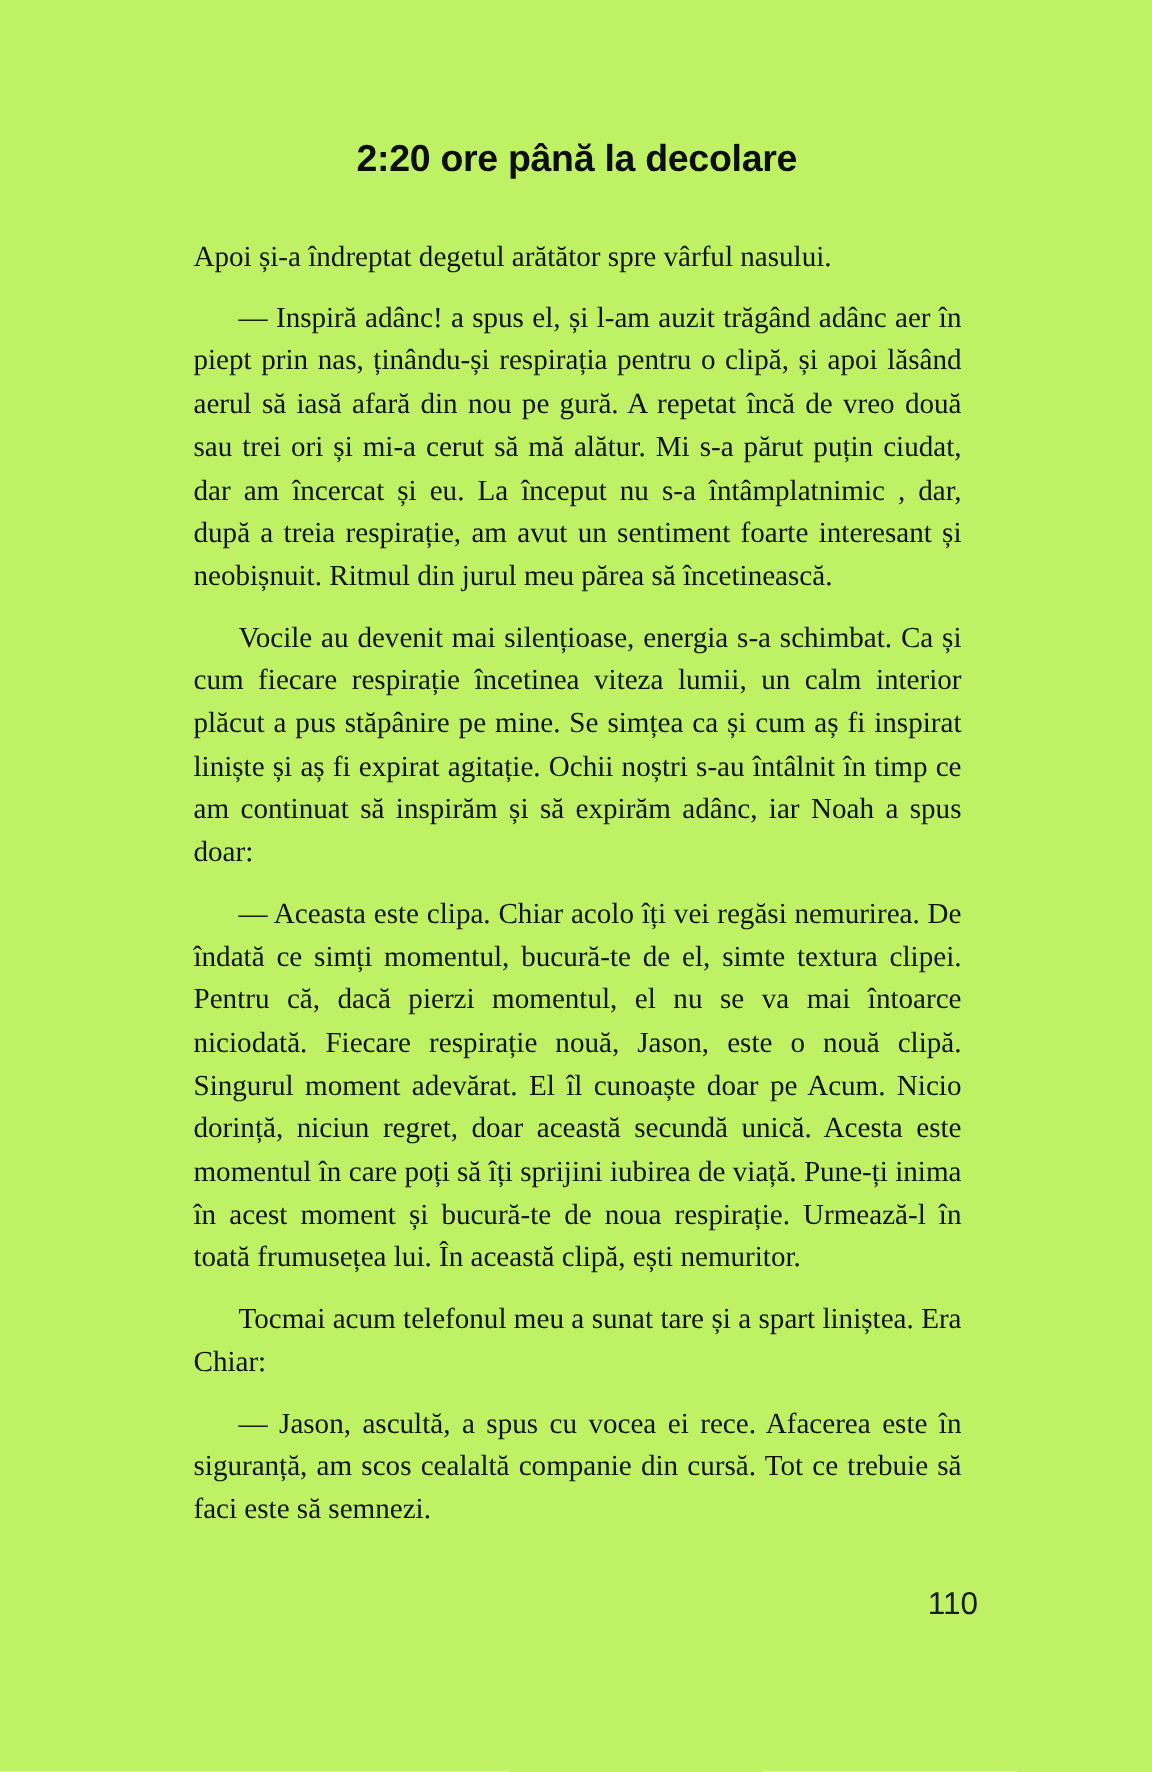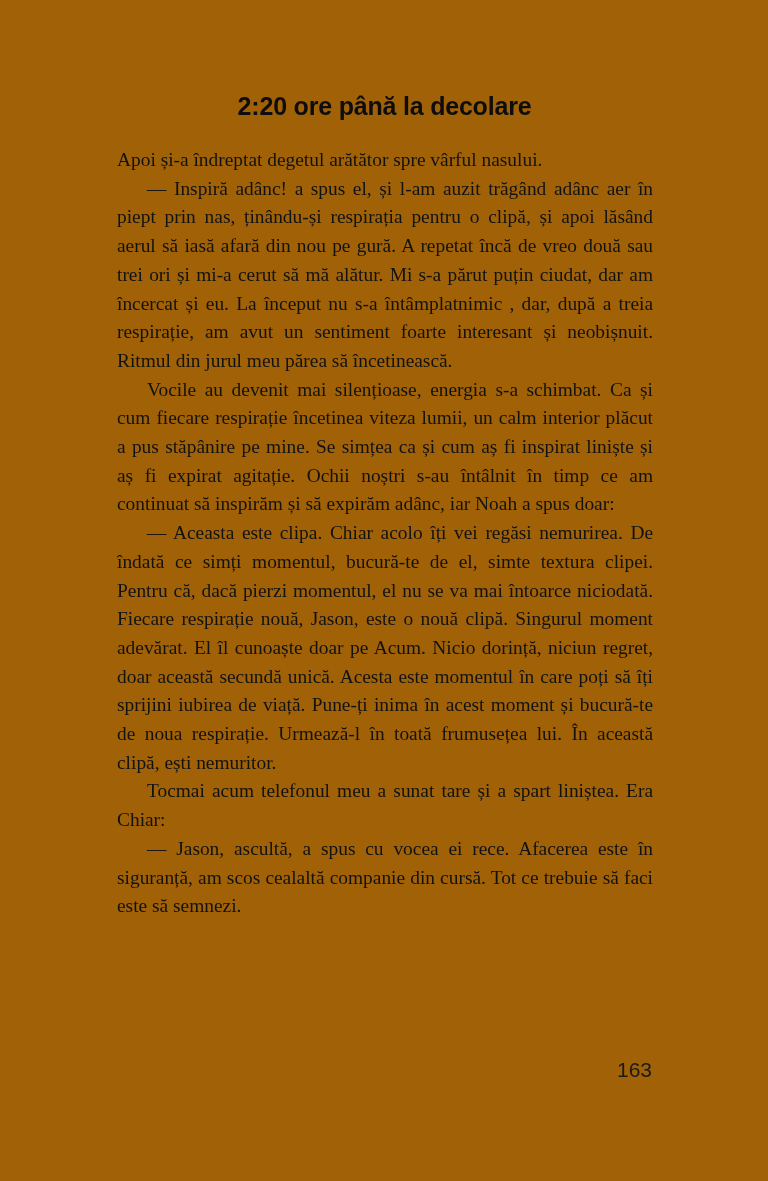--- a/index.html
+++ b/index.html
@@ -12,21 +12,21 @@
     height: 1181px;
     position: relative;
     font-family: "Liberation Serif", "DejaVu Serif", serif;
     color: #1a1a1a;
     overflow: hidden;
   }
 
   .page {
     position: absolute;
     inset: 0;
-    background: #a16207;
+    background: #bef264;
   }
 
   .chapter-title {
     position: absolute;
     left: 117px;
     top: 90px;
     width: 535px;
     text-align: center;
     font-family: "Liberation Sans", "DejaVu Sans", sans-serif;
     font-weight: bold;
@@ -43,21 +43,21 @@
     width: 536px;
     font-size: 19.4px;
     line-height: 28.7px;
     text-align: justify;
     text-justify: inter-word;
     color: #121212;
     -webkit-font-smoothing: antialiased;
   }
 
   .body-text p {
-    margin: 0;
+    margin: 12px;
     text-indent: 30px;
     hyphens: manual;
   }
 
   .body-text p.no-indent {
     text-indent: 0;
   }
 
   .page-number {
     position: absolute;
@@ -80,15 +80,15 @@
 
   <div class="body-text">
     <p class="no-indent">Apoi și-a îndreptat degetul arătător spre vârful nasului.</p>
     <p>— Inspiră adânc! a spus el, și l-am auzit trăgând adânc aer în piept prin nas, ținându-și respirația pentru o clipă, și apoi lăsând aerul să iasă afară din nou pe gură. A repetat încă de vreo două sau trei ori și mi-a cerut să mă alătur. Mi s-a părut puțin ciudat, dar am încercat și eu. La început nu s-a întâmplatnimic , dar, după a treia respirație, am avut un sentiment foarte interesant și neobișnuit. Ritmul din jurul meu părea să încetinească.</p>
     <p>Vocile au devenit mai silențioase, energia s-a schimbat. Ca și cum fiecare respirație încetinea viteza lumii, un calm interior plăcut a pus stăpânire pe mine. Se simțea ca și cum aș fi inspirat liniște și aș fi expirat agitație. Ochii noștri s-au întâlnit în timp ce am continuat să inspirăm și să expirăm adânc, iar Noah a spus doar:</p>
     <p>— Aceasta este clipa. Chiar acolo îți vei regăsi nemurirea. De îndată ce simți momentul, bucură-te de el, simte textura clipei. Pentru că, dacă pierzi momentul, el nu se va mai întoarce niciodată. Fiecare respirație nouă, Jason, este o nouă clipă. Singurul moment adevărat. El îl cunoaște doar pe Acum. Nicio dorință, niciun regret, doar această secundă unică. Acesta este momentul în care poți să îți sprijini iubirea de viață. Pune-ți inima în acest moment și bucură-te de noua respirație. Urmează-l în toată frumusețea lui. În această clipă, ești nemuritor.</p>
     <p>Tocmai acum telefonul meu a sunat tare și a spart liniștea. Era Chiar:</p>
     <p>— Jason, ascultă, a spus cu vocea ei rece. Afacerea este în siguranță, am scos cealaltă companie din cursă. Tot ce trebuie să faci este să semnezi.</p>
   </div>
 
-  <div class="page-number">163</div>
+  <div class="page-number">110</div>
 
 </div>
 
 </body></html>

